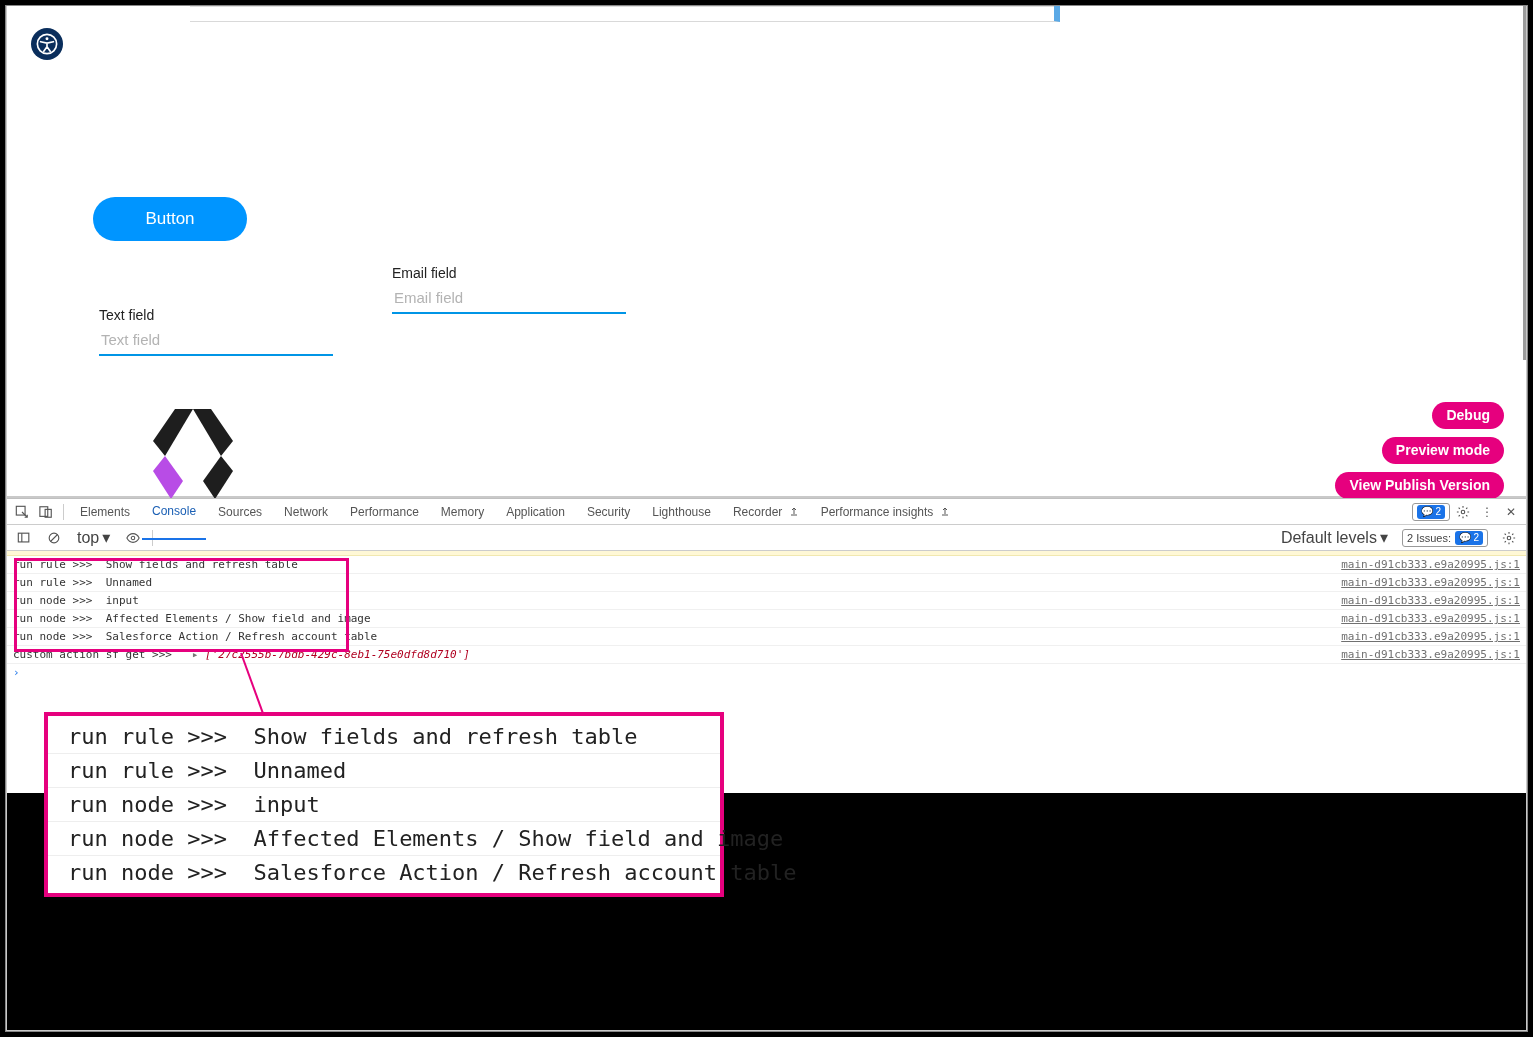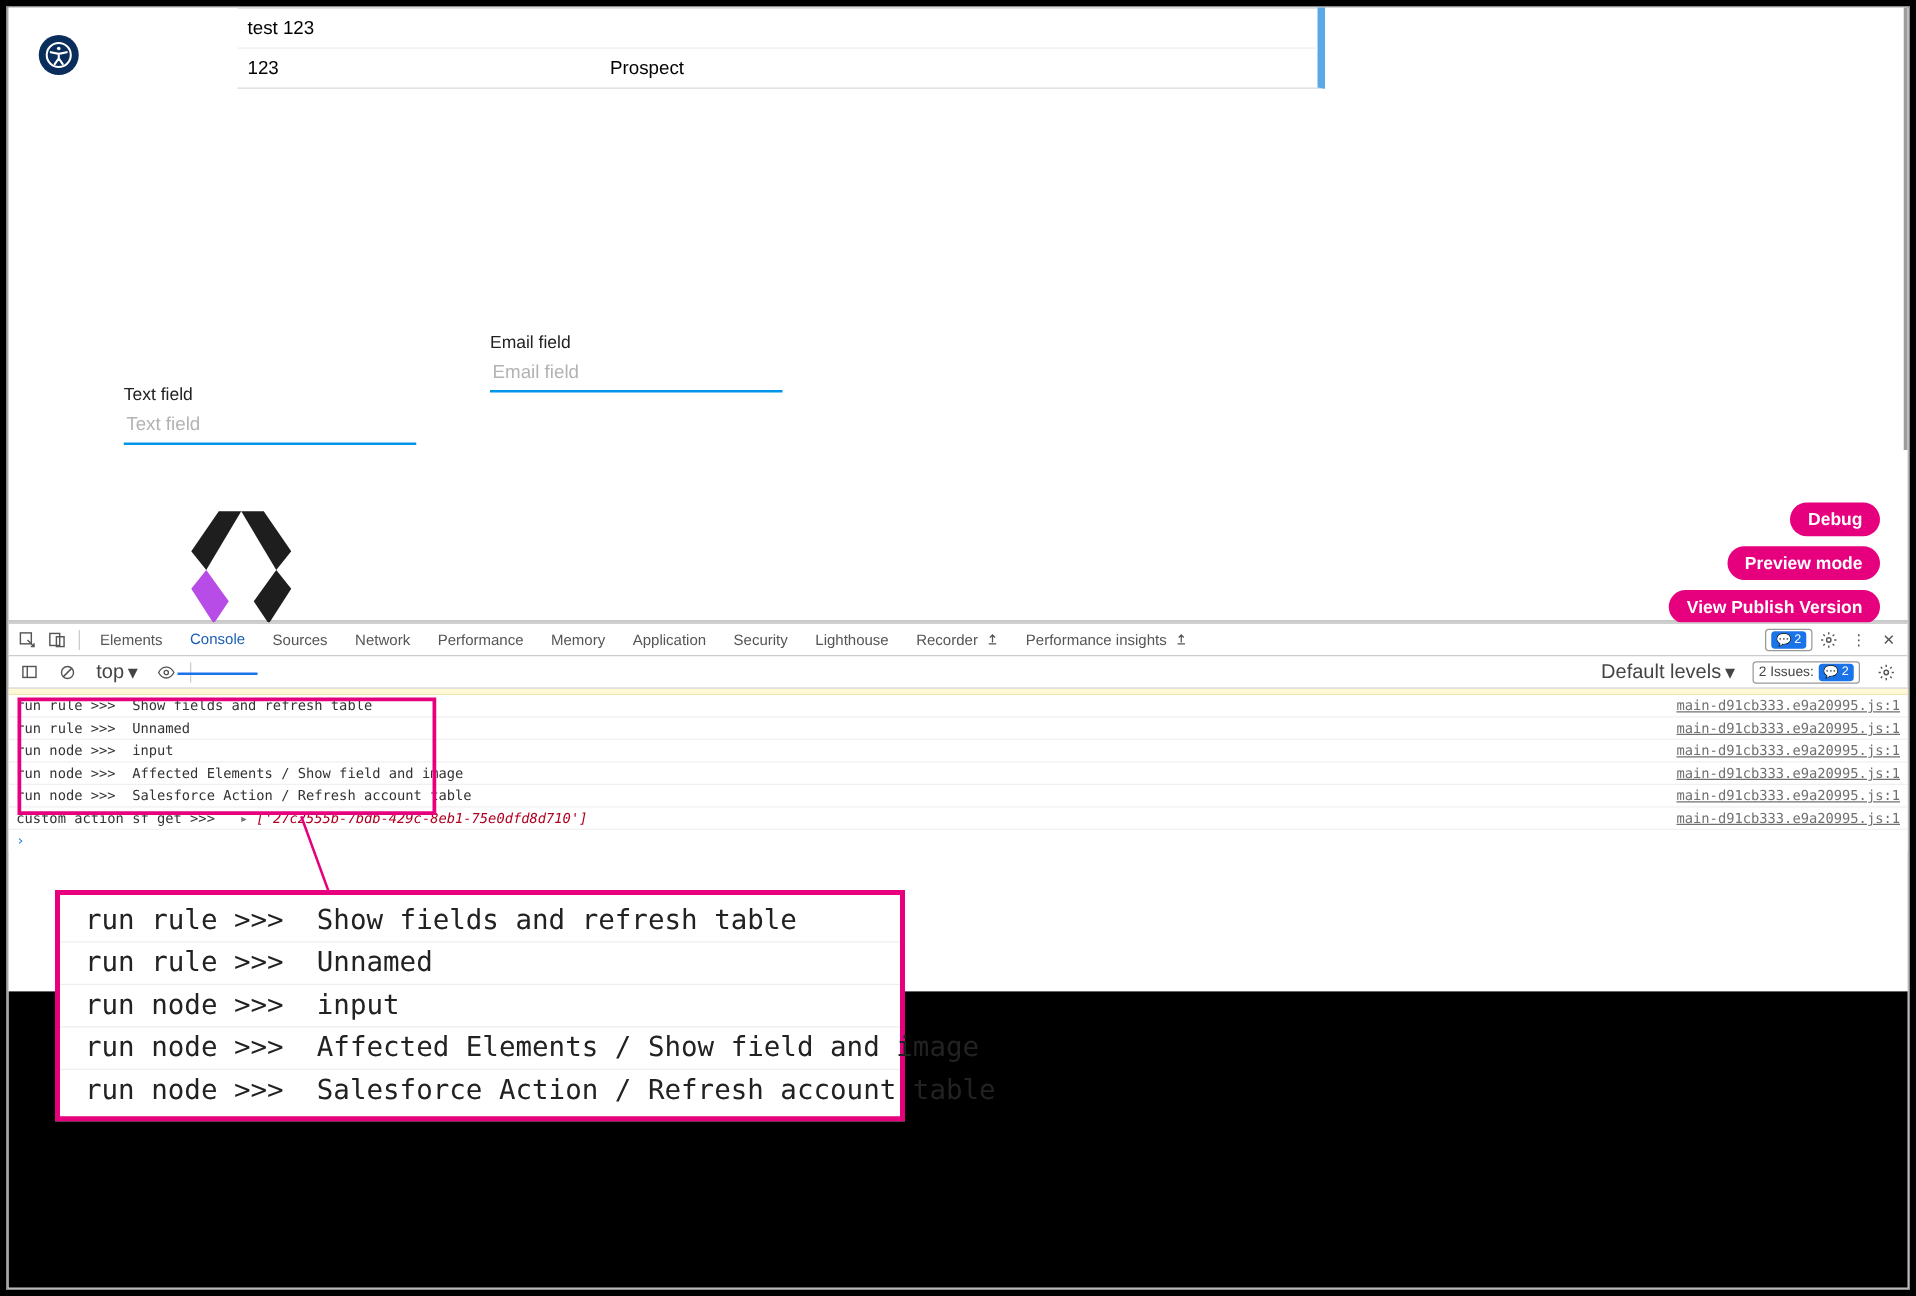--- a/index.html
+++ b/index.html
@@ -225,29 +225,25 @@
   <div class="accessibility-badge">
     <svg viewBox="0 0 24 24" fill="none" stroke="#fff" stroke-width="1.8">
       <circle cx="12" cy="12" r="10.5"></circle>
       <circle cx="12" cy="6.3" r="1.6" fill="#fff" stroke="none"></circle>
       <path d="M5 9.5 L12 11 L19 9.5 M12 11 L12 15 M12 15 L8.5 20 M12 15 L15.5 20" stroke-linecap="round"></path>
     </svg>
   </div>
 
   <div class="table-snippet">
     <div class="table-row">
-      <div class="table-cell cell-name">test 123</div>
       <div class="table-cell cell-type"></div>
     </div>
-    <div class="table-row">
-      <div class="table-cell cell-name">123</div>
-      <div class="table-cell cell-type">Prospect</div>
-    </div>
-  </div>
-
+  </div>
+
+  <button class="big-button">Button</button>
 
   <div class="field-group field-text">
     <div class="field-label">Text field</div>
     <input class="field-input" placeholder="Text field" style="">
   </div>
 
   <div class="field-group field-email">
     <div class="field-label">Email field</div>
     <input class="field-input" placeholder="Email field" style="">
   </div>

